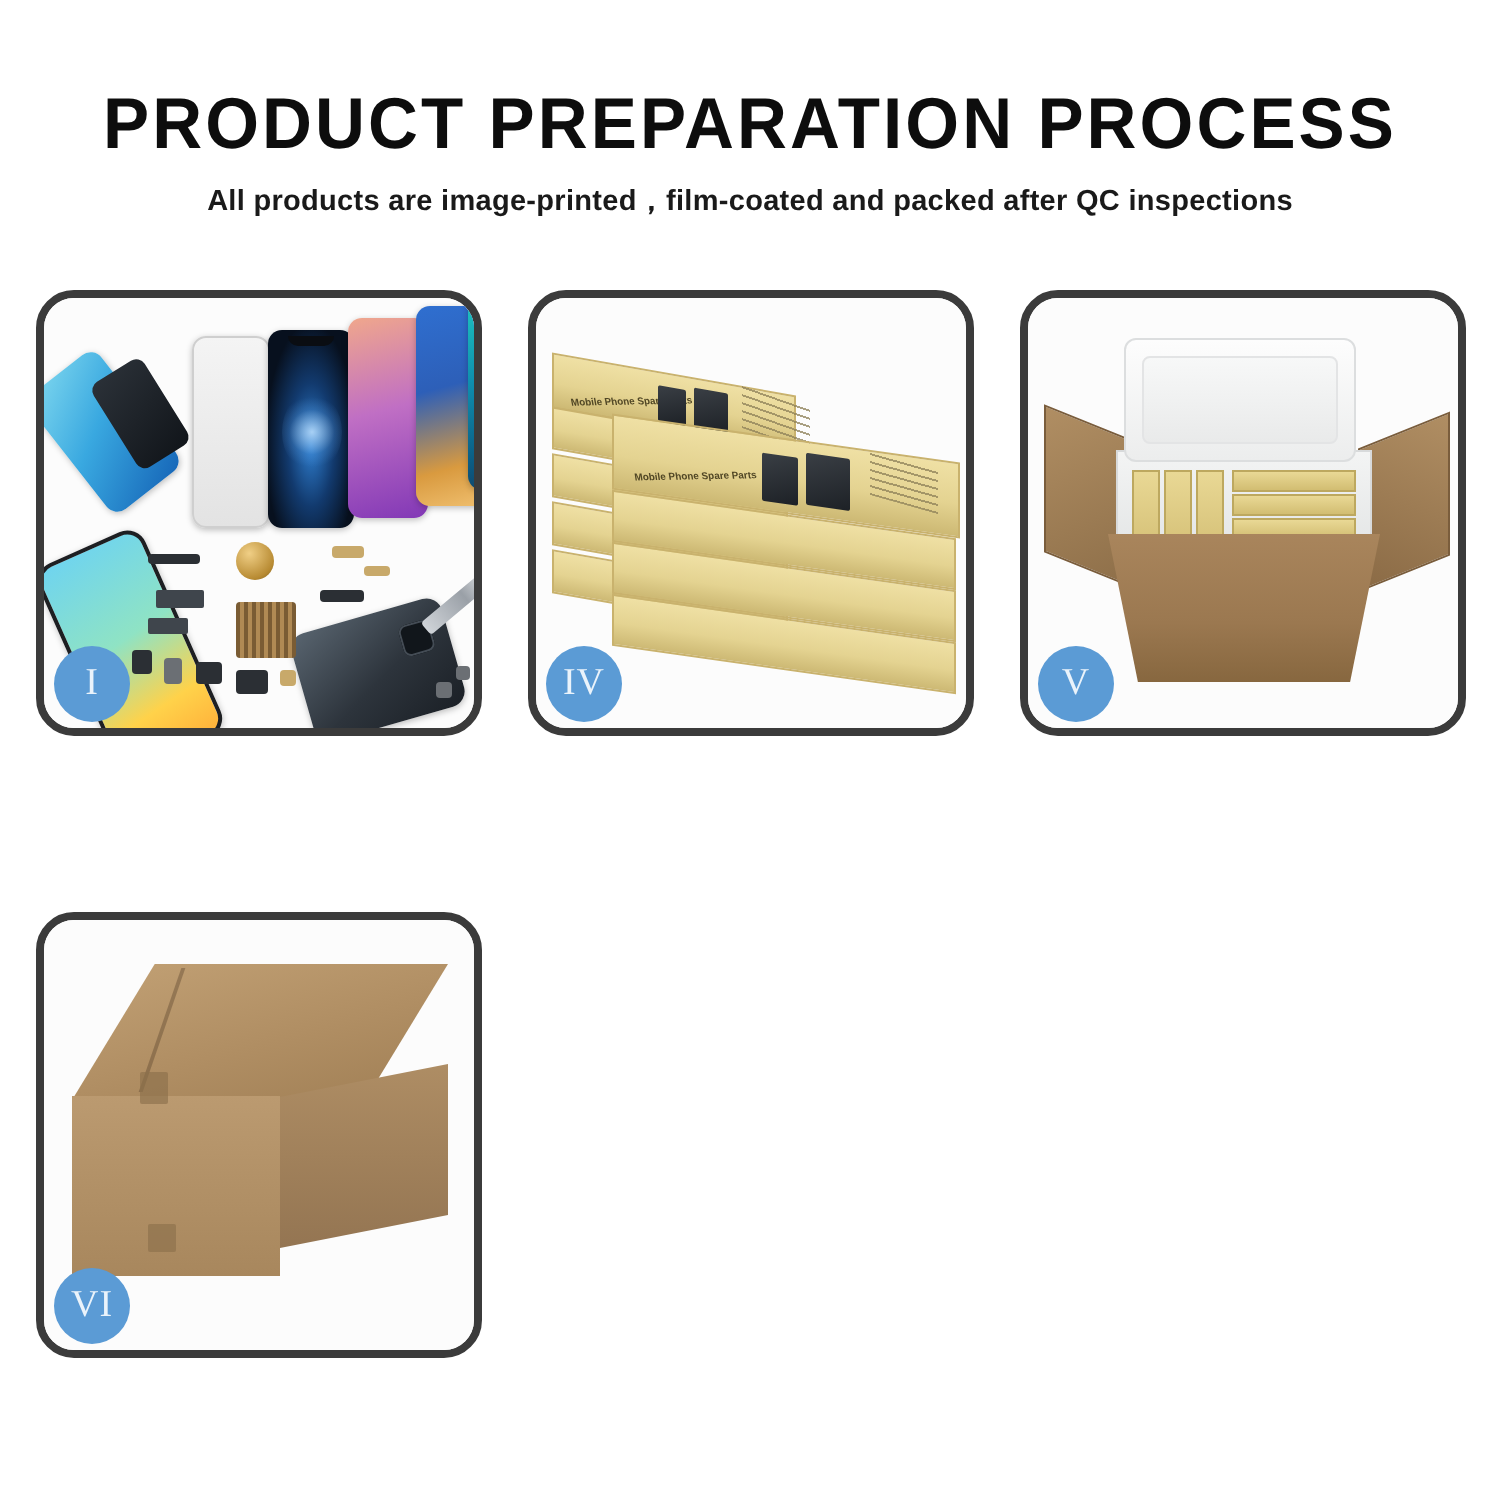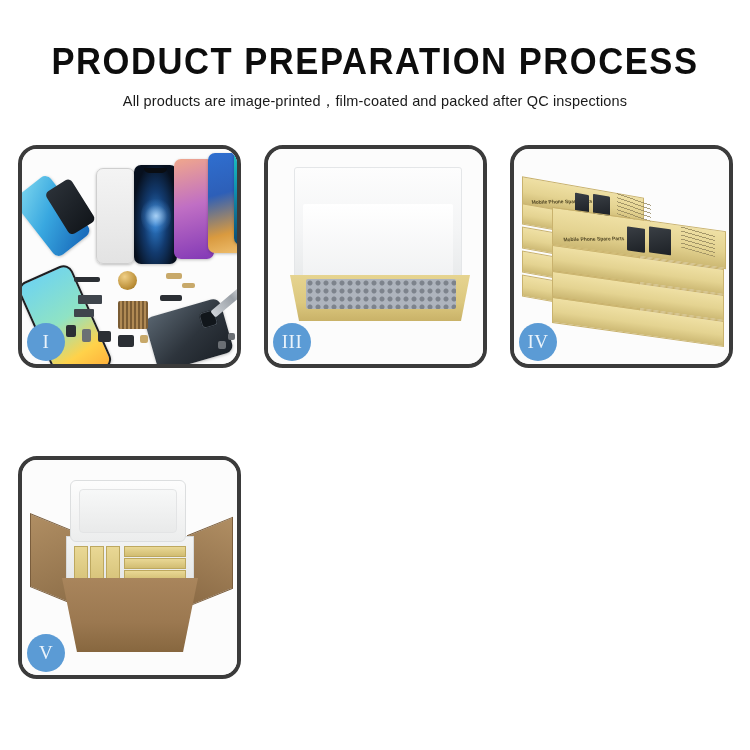--- a/index.html
+++ b/index.html
@@ -38,21 +38,21 @@
     color: #0d0d0d;
     line-height: 44px;
     transform: scaleX(0.96);
     white-space: nowrap;
   }
 
   .subtitle {
     margin-top: 7px;
     font-family: "Liberation Sans", sans-serif;
     font-size: 14.5px;
-    font-weight: 400;
+    font-weight: 700;
     letter-spacing: 0.15px;
     color: #1a1a1a;
     line-height: 20px;
     white-space: nowrap;
   }
 
   
   .grid {
     position: absolute;
     top: 145px;
@@ -392,28 +392,20 @@
           <div class="chip dark" style="left:96px;  top:186px; width:16px; height:12px;"></div>
           <div class="chip gold" style="left:118px; top:186px; width:8px;  height:8px;"></div>
           <div class="chip" style="left:196px; top:192px; width:8px;  height:8px;"></div>
           <div class="chip" style="left:206px; top:184px; width:7px;  height:7px;"></div>
         </div>
       </div>
       <div class="badge">I</div>
     </div>
 
 
-    <div class="panel">
-      <div class="panel-clip">
-        <div class="box3-lid"></div>
-        <div class="box3-tray"></div>
-        <div class="box3-foam"></div>
-      </div>
-      <div class="badge">III</div>
-    </div>
 
     <div class="panel">
       <div class="panel-clip">
         <div class="stack">
 
           <div class="sbox" style="left:0px;  top:48px;  width:118px; height:22px; transform:skewY(10deg);"></div>
           <div class="sbox" style="left:0px;  top:72px;  width:118px; height:22px; transform:skewY(10deg);"></div>
           <div class="sbox" style="left:0px;  top:96px;  width:118px; height:22px; transform:skewY(10deg);"></div>
           <div class="sbox" style="left:0px;  top:120px; width:118px; height:22px; transform:skewY(10deg);"></div>
 
@@ -452,15 +444,26 @@
         <div class="v-ybox" style="left:102px; top:98px; width:62px; height:11px;"></div>
         <div class="v-ybox" style="left:102px; top:110px; width:62px; height:11px;"></div>
         <div class="v-ybox" style="left:102px; top:122px; width:62px; height:10px;"></div>
 
         <div class="v-body"></div>
         <div class="v-foamlid"></div>
       </div>
       <div class="badge">V</div>
     </div>
 
+    <div class="panel">
+      <div class="panel-clip">
+        <div class="c-top"></div>
+        <div class="c-front"></div>
+        <div class="c-side"></div>
+        <div class="c-seam" style="left:58px; top:24px; width:2px; height:62px; transform:skewX(-19deg);"></div>
+        <div class="c-tape" style="left:48px; top:76px; width:14px; height:16px;"></div>
+        <div class="c-tape" style="left:52px; top:152px; width:14px; height:14px;"></div>
+      </div>
+      <div class="badge">VI</div>
+    </div>
 
   </div>
 </div>
 
 </body></html>

